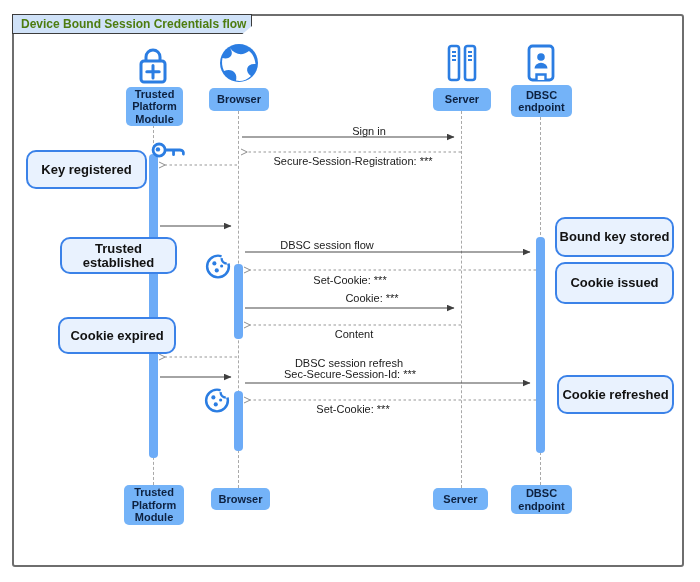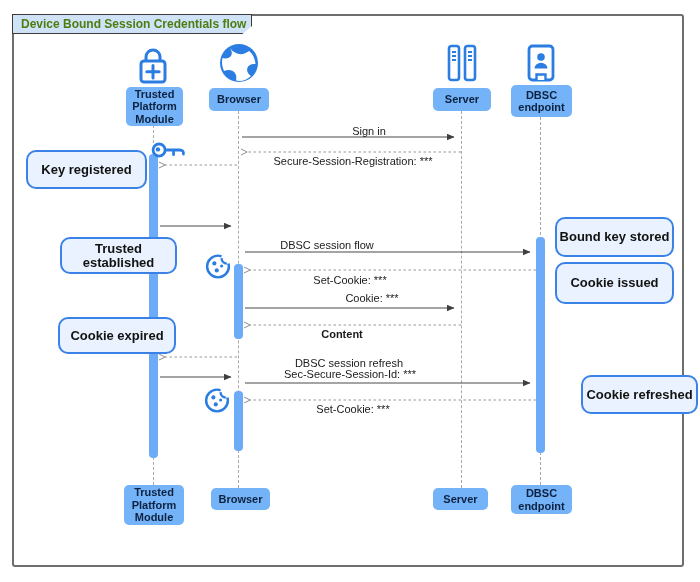--- a/index.html
+++ b/index.html
@@ -133,25 +133,25 @@
       <line x1="237" y1="357" x2="165" y2="357" marker-end="url(#mO)"></line>
       <line x1="536" y1="400" x2="250" y2="400" marker-end="url(#mO)"></line>
     </g>
   </svg>
 
   <div class="abs msg" style="left:369px;top:125px;">Sign in</div>
   <div class="abs msg mono" style="left:353px;top:155px;">Secure-Session-Registration: ***</div>
   <div class="abs msg" style="left:327px;top:239px;">DBSC session flow</div>
   <div class="abs msg mono" style="left:350px;top:274px;">Set-Cookie: ***</div>
   <div class="abs msg mono" style="left:352px;top:292px;margin-left:20px;">Cookie: ***</div>
-  <div class="abs msg" style="left:342px;top:328px;font-weight:bold;">Content</div>
+  <div class="abs msg" style="left:354px;top:328px;">Content</div>
   <div class="abs msg" style="left:349px;top:357px;text-align:right;">DBSC session refresh</div>
   <div class="abs msg mono" style="left:350px;top:368px;">Sec-Secure-Session-Id: ***</div>
   <div class="abs msg mono" style="left:353px;top:403px;">Set-Cookie: ***</div>
 
   <div class="abs note" style="left:26px;top:150px;width:117px;height:35px;">Key registered</div>
   <div class="abs note" style="left:60px;top:237px;width:113px;height:33px;">Trusted established</div>
   <div class="abs note" style="left:58px;top:317px;width:114px;height:33px;">Cookie expired</div>
   <div class="abs note" style="left:555px;top:217px;width:115px;height:36px;">Bound key stored</div>
   <div class="abs note" style="left:555px;top:262px;width:115px;height:38px;">Cookie issued</div>
-  <div class="abs note" style="left:557px;top:375px;width:113px;height:35px;margin-left:24px;">Cookie refreshed</div>
+  <div class="abs note" style="left:557px;top:375px;width:113px;height:35px;">Cookie refreshed</div>
 
 </div>
 
 </body></html>

